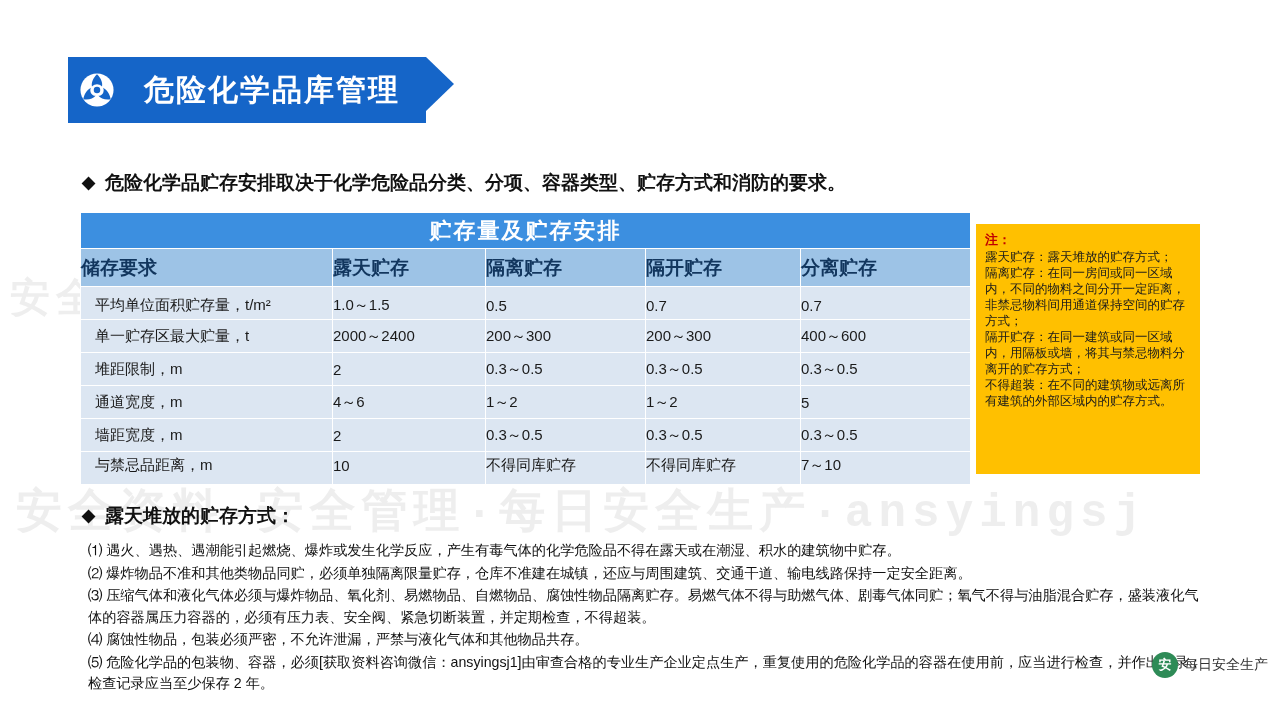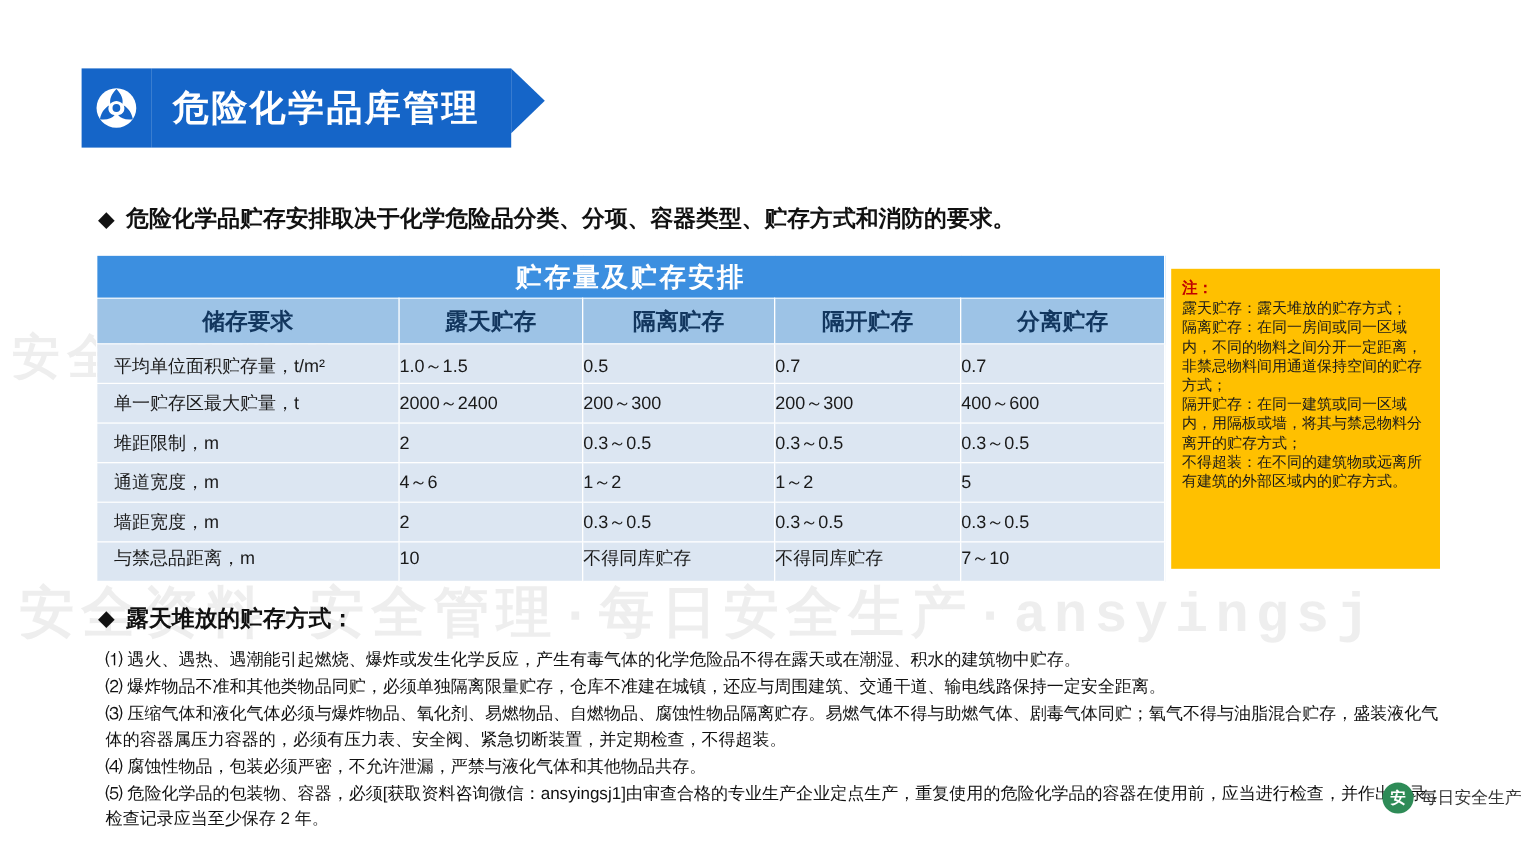--- a/index.html
+++ b/index.html
@@ -94,21 +94,21 @@
     font-weight: bold;
     text-align: center;
     height: 36px;
     letter-spacing: 2px;
   }
   .tbl-head td {
     background: #9dc3e6;
     color: #12365e;
     font-size: 19px;
     font-weight: bold;
-    text-align: center;
+    text-align: left;
     height: 38px;
   }
   .tbl-body td {
     background: #dce6f2;
     color: #1a1a1a;
     font-size: 15px;
     height: 33px;
     padding-left: 10px;
     white-space: nowrap;
   }

